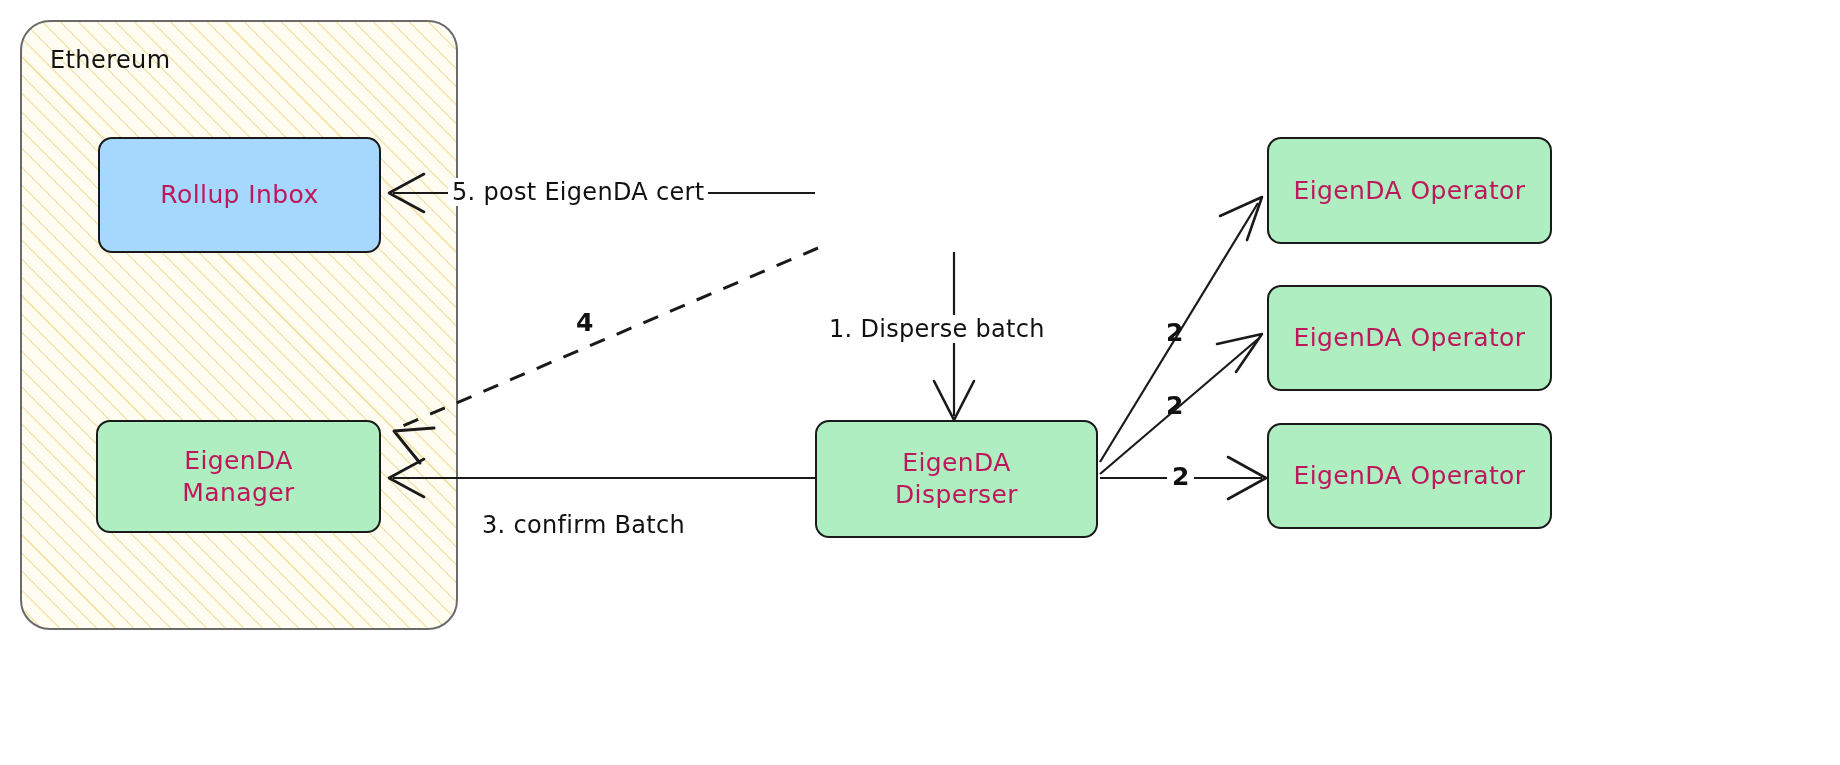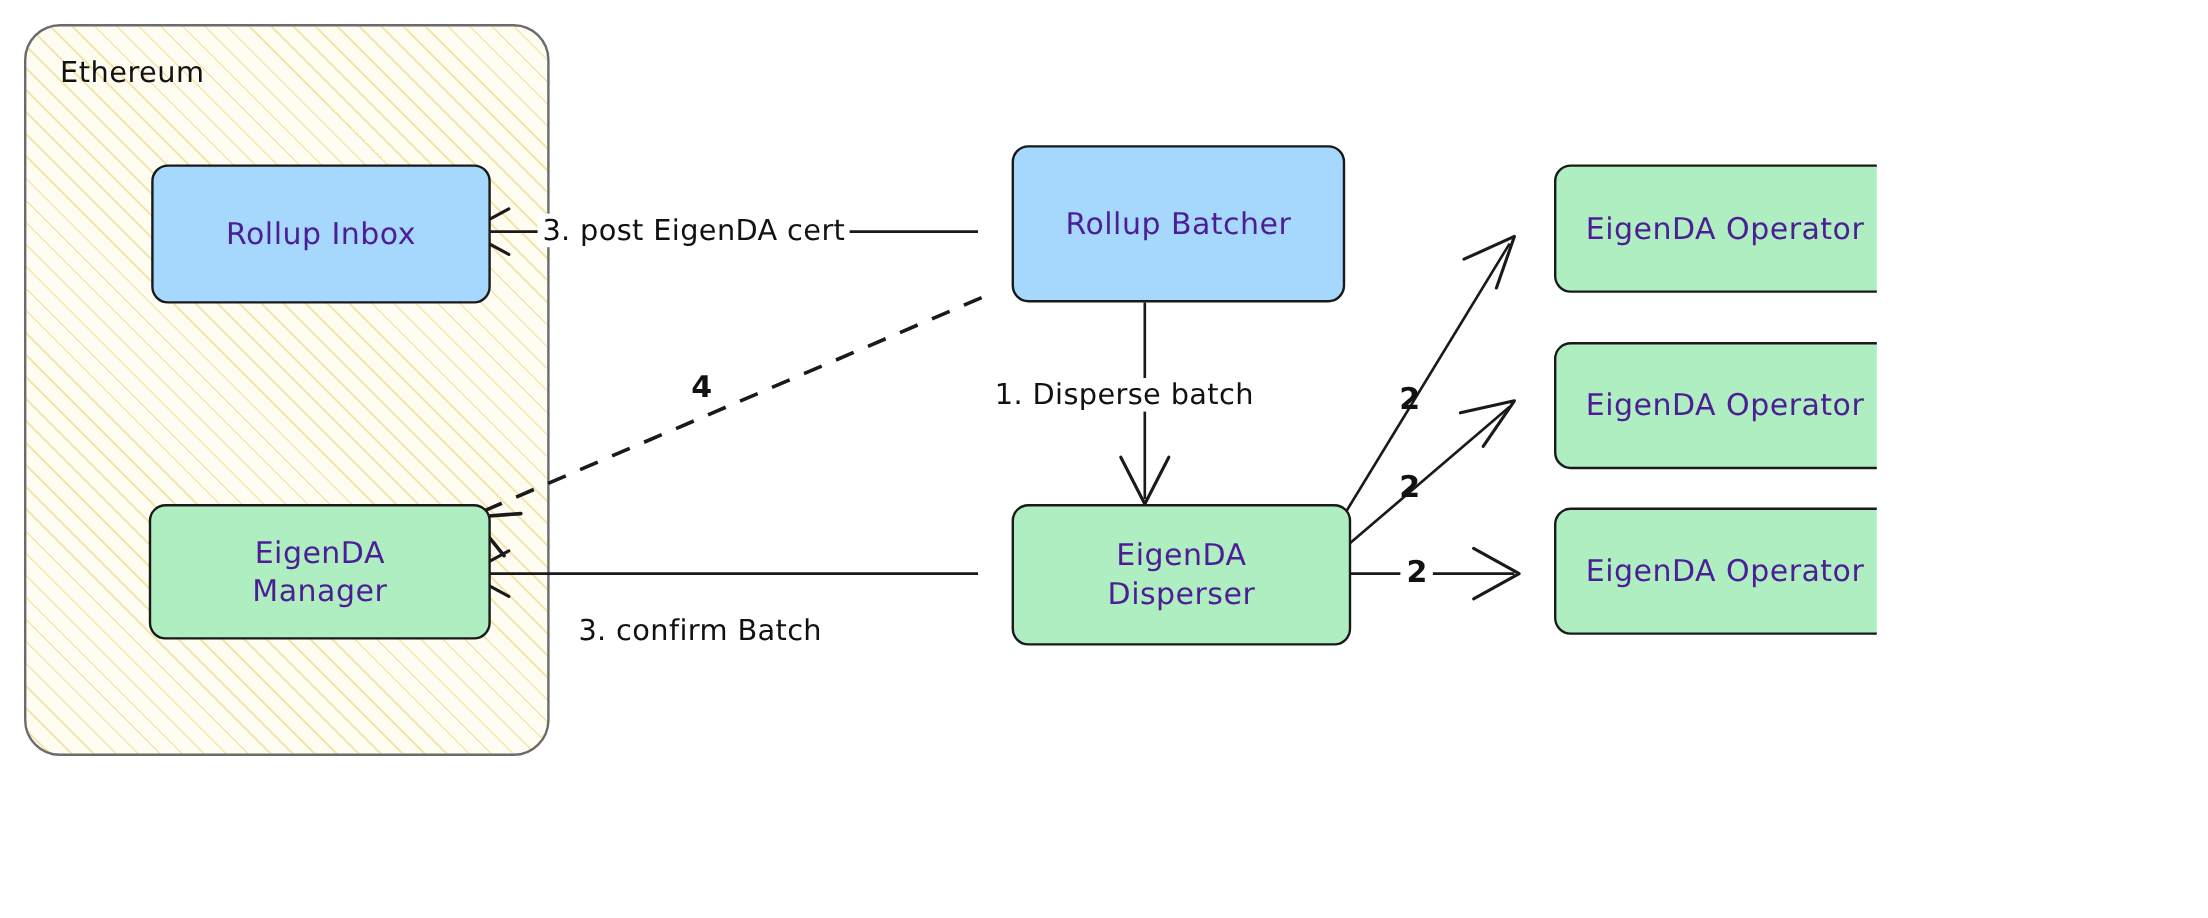--- a/index.html
+++ b/index.html
@@ -28,26 +28,25 @@
   .node {
     position: absolute;
     box-sizing: border-box;
     border: 2.5px solid #1a1a1a;
     border-radius: 14px;
     display: flex;
     align-items: center;
     justify-content: center;
     text-align: center;
     line-height: 1.28;
-    color: #4c1d95;
+    color: #be185d;
     font-family: "DejaVu Sans", sans-serif;
     font-size: 25px;
     letter-spacing: 0.4px;
     white-space: pre-line;
-    margin-left: 28px;
   }
   .node.blue { background: #a5d8fc; }
   .node.green { background: #aeeec0; }
 
   #ethereum-group {
     position: absolute;
     box-sizing: border-box;
     border: 2px solid #6b6b6b;
     border-radius: 30px;
     background-color: #fffdf2;
@@ -129,32 +128,31 @@
       <path d="M 1100 478 L 1262 478" fill="none" stroke="#1a1a1a" stroke-width="2.2"></path>
       <path d="M 1228 457 L 1266 478 L 1228 499" fill="none" stroke="#1a1a1a" stroke-width="2.6" stroke-linecap="round" stroke-linejoin="round"></path>
     </g>
   </svg>
 
   <div class="node blue" style="left:98px; top:137px; width:283px; height:116px;">Rollup Inbox</div>
 
   <div class="node green" style="left:96px; top:420px; width:285px; height:113px;">EigenDA
 Manager</div>
 
-  <div class="node blue" style="left:815px; top:121px; width:278px; height:131px;">Rollup Batcher</div>
 
   <div class="node green" style="left:815px; top:420px; width:283px; height:118px;">EigenDA
 Disperser</div>
 
   <div class="node green" style="left:1267px; top:137px; width:285px; height:107px;">EigenDA Operator</div>
 
   <div class="node green" style="left:1267px; top:285px; width:285px; height:106px;">EigenDA Operator</div>
 
   <div class="node green" style="left:1267px; top:423px; width:285px; height:106px;">EigenDA Operator</div>
 
-  <div class="edge-label" style="left:448px; top:178px;">3. post EigenDA cert</div>
+  <div class="edge-label" style="left:448px; top:178px;">5. post EigenDA cert</div>
 
   <div class="num-label" style="left:576px; top:308px;">4</div>
 
   <div class="edge-label" style="left:478px; top:463px;margin-top:48px;">3. confirm Batch</div>
 
   <div class="edge-label" style="left:825px; top:315px;">1. Disperse batch</div>
 
   <div class="num-label" style="left:1166px; top:318px;">2</div>
 
   <div class="num-label" style="left:1166px; top:391px;">2</div>

